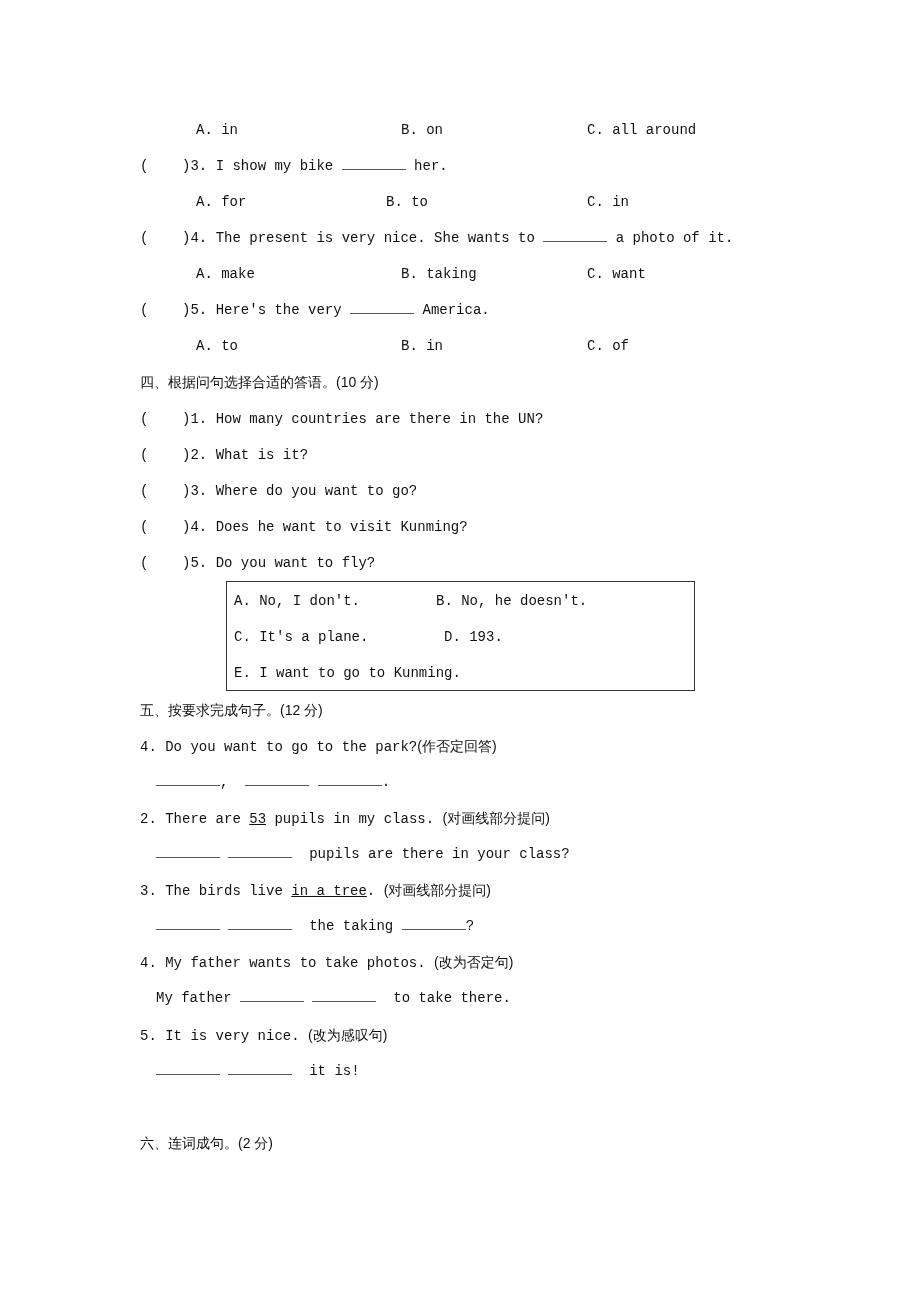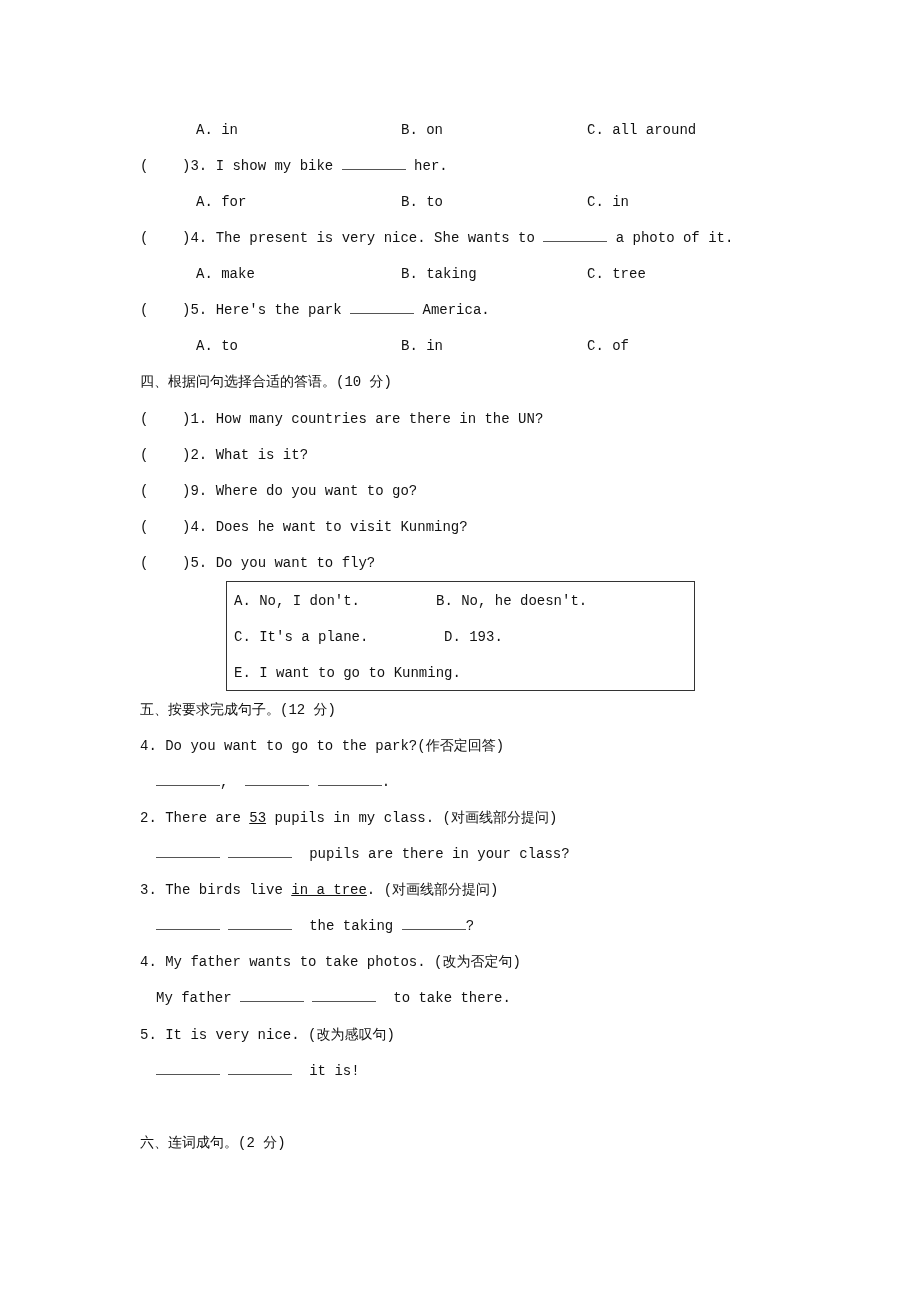--- a/index.html
+++ b/index.html
@@ -1,49 +1,49 @@
 <!DOCTYPE html>
 <html><head>
   <meta charset="utf-8">
   <style>
     html, body { margin: 0; padding: 0; background: #ffffff; }
     body { width: 920px; height: 1302px; position: relative; overflow: hidden;
            font-family: "Liberation Mono", "DejaVu Sans Mono", monospace; color: #111; font-size: 14px; }
     .t { position: absolute; white-space: pre; line-height: 18px; }
-    .cn { font-family: Liberation Mono, monospace; font-size: 14px; }
+    .cn { font-family: Liberation Sans, sans-serif; font-size: 14px; }
     .blank { display: inline-block; border-bottom: 1px solid #555; height: 12px; vertical-align: baseline; }
     .u { text-decoration: underline; }
     .box { position: absolute; left: 226px; top: 581px; width: 467px; height: 108px; border: 1px solid #333; }
   </style>
 </head>
 <body>
 
 <div class="t" style="left:196px;top:121px">A. in</div>
 <div class="t" style="left:401px;top:121px">B. on</div>
 <div class="t" style="left:587px;top:121px">C. all around</div>
 
 <div class="t" style="left:140px;top:157px"><span>(    )</span><span>3.</span> <span>I show my bike</span> <span class="blank" style="width:64px"></span> <span>her.</span></div>
 <div class="t" style="left:196px;top:193px">A. for</div>
-<div class="t" style="left:401px;top:193px">B. to</div>
+<div class="t" style="left:386px;top:193px">B. to</div>
 <div class="t" style="left:587px;top:193px">C. in</div>
 
 <div class="t" style="left:140px;top:229px"><span>(    )</span><span>4.</span> <span>The present is very nice. She wants to</span> <span class="blank" style="width:64px"></span> <span>a photo of it.</span></div>
 <div class="t" style="left:196px;top:265px">A. make</div>
 <div class="t" style="left:401px;top:265px">B. taking</div>
-<div class="t" style="left:587px;top:265px">C. tree</div>
+<div class="t" style="left:587px;top:265px">C. want</div>
 
-<div class="t" style="left:140px;top:301px"><span>(    )</span><span>5.</span> <span>Here's the park</span> <span class="blank" style="width:64px"></span> <span>America.</span></div>
+<div class="t" style="left:140px;top:301px"><span>(    )</span><span>5.</span> <span>Here's the very</span> <span class="blank" style="width:64px"></span> <span>America.</span></div>
 <div class="t" style="left:196px;top:337px">A. to</div>
 <div class="t" style="left:401px;top:337px">B. in</div>
 <div class="t" style="left:587px;top:337px">C. of</div>
 
 <div class="t cn" style="left:140px;top:373px">四、根据问句选择合适的答语。(10 分)</div>
 <div class="t" style="left:140px;top:410px"><span>(    )</span><span>1. How many countries are there in the UN?</span></div>
 <div class="t" style="left:140px;top:446px"><span>(    )</span><span>2. What is it?</span></div>
-<div class="t" style="left:140px;top:482px"><span>(    )</span><span>9. Where do you want to go?</span></div>
+<div class="t" style="left:140px;top:482px"><span>(    )</span><span>3. Where do you want to go?</span></div>
 <div class="t" style="left:140px;top:518px"><span>(    )</span><span>4. Does he want to visit Kunming?</span></div>
 <div class="t" style="left:140px;top:554px"><span>(    )</span><span>5. Do you want to fly?</span></div>
 
 <div class="box"></div>
 <div class="t" style="left:234px;top:592px">A. No, I don't.</div>
 <div class="t" style="left:436px;top:592px">B. No, he doesn't.</div>
 <div class="t" style="left:234px;top:628px">C. It's a plane.</div>
 <div class="t" style="left:444px;top:628px">D. 193.</div>
 <div class="t" style="left:234px;top:664px">E. I want to go to Kunming.</div>
 

